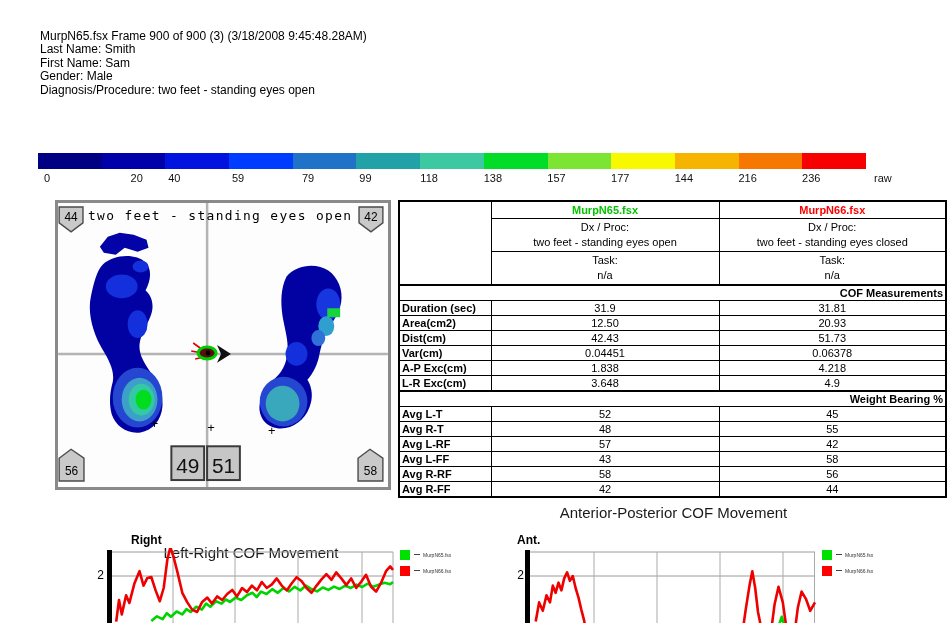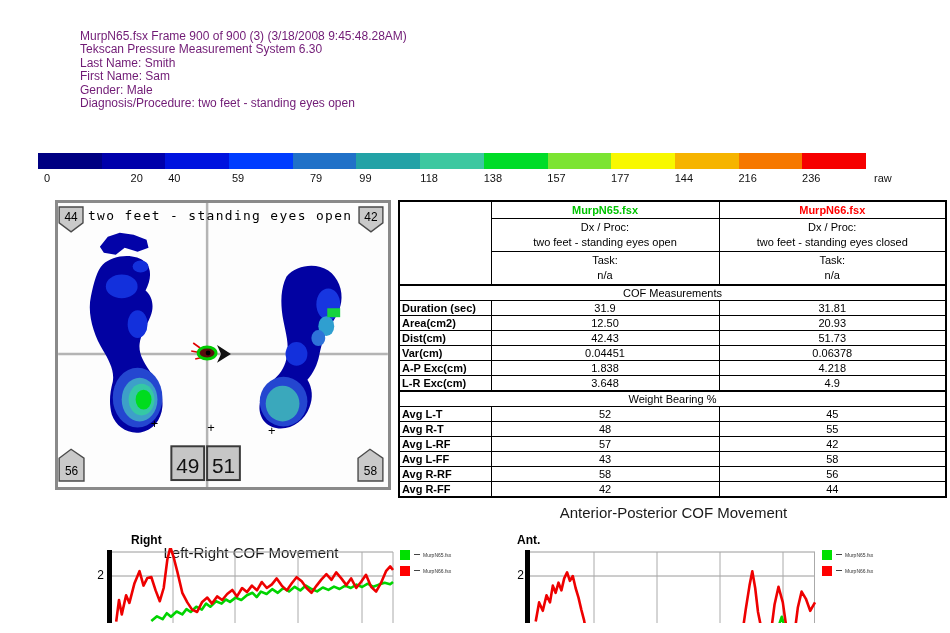--- a/index.html
+++ b/index.html
@@ -1,20 +1,20 @@
 <!DOCTYPE html>
 <html><head>
 <meta charset="utf-8">
 <style>
   html,body{margin:0;padding:0;background:#fff;}
   .screen{position:relative;width:950px;height:633px;background:#fff;overflow:hidden;
           font-family:"Liberation Sans",sans-serif;color:#000;}
 
   
-  .report-header{position:absolute;left:40px;top:30px;font-size:12px;line-height:13.4px;color:#701a75;margin-left:40px;}
+  .report-header{position:absolute;left:40px;top:30px;font-size:12px;line-height:13.4px;color:#000000;}
   .report-header div{white-space:nowrap;}
 
   
   .colorbar{position:absolute;left:38px;top:153px;width:828px;height:16px;display:flex;}
   .colorbar .seg{flex:1 1 0;height:100%;}
   .colorbar-labels{position:absolute;left:38px;top:172px;width:880px;height:14px;font-size:11px;color:#111;}
   .colorbar-labels span{position:absolute;top:0;transform:translateX(-50%);}
   .colorbar-labels span.raw{transform:none;}
 
   
@@ -29,41 +29,40 @@
   .plus{font-size:13px;fill:#000;text-anchor:middle;}
 
   
   .data-table{position:absolute;left:398px;top:200px;width:547px;border-collapse:collapse;
               table-layout:fixed;font-size:11px;border:2px solid #000;background:#fff;}
   .data-table td{border:1px solid #000;padding:0 2px;text-align:center;line-height:13px;height:14px;overflow:hidden;white-space:nowrap;}
   .data-table td.file-cell{font-weight:bold;height:16px;}
   .data-table td.dbl{height:32px;line-height:15px;}
   .data-table td.corner{border-top:2px solid #000;}
   .data-table td.rowlabel{text-align:left;font-weight:bold;}
-  .data-table td.section-cell{text-align:center;font-weight:normal;border-top:2px solid #000;}
+  .data-table td.section-cell{text-align:right;font-weight:bold;border-top:2px solid #000;}
 
   
   .chart-title{position:absolute;top:504px;font-size:15px;color:#1a1a1a;text-align:center;white-space:nowrap;}
   .chart-ylabel{position:absolute;top:533px;font-size:12px;font-weight:bold;color:#000;}
   .chart-ytick{position:absolute;top:568px;font-size:12px;color:#000;width:10px;text-align:right;}
   .chart-svg{position:absolute;top:548px;}
   .chart-legend{position:absolute;top:549px;width:120px;font-size:5px;color:#333;}
   .legend-row{display:flex;align-items:center;height:11px;margin-bottom:5px;}
   .legend-swatch{width:10px;height:10px;display:inline-block;margin-right:4px;}
   .legend-dash{width:6px;height:1px;background:#444;display:inline-block;margin-right:3px;}
   .legend-label{white-space:nowrap;}
 </style>
 </head>
 <body>
 
 <div class="screen">
 
   <div class="report-header">
     <div>MurpN65.fsx Frame 900 of 900 (3) (3/18/2008 9:45:48.28AM)</div>
-    <div>Tekscan Pressure Measurement System 6.30</div>
     <div>Last Name: Smith</div>
     <div>First Name: Sam</div>
     <div>Gender: Male</div>
     <div>Diagnosis/Procedure: two feet - standing eyes open</div>
   </div>
 
   <div class="colorbar" id="colorbar">
       <div class="seg" style="background: rgb(0, 0, 130);"></div>
       <div class="seg" style="background: rgb(0, 0, 171);"></div>
       <div class="seg" style="background: rgb(0, 19, 223);"></div>
@@ -76,21 +75,21 @@
       <div class="seg" style="background: rgb(248, 248, 0);"></div>
       <div class="seg" style="background: rgb(246, 180, 0);"></div>
       <div class="seg" style="background: rgb(246, 120, 0);"></div>
       <div class="seg" style="background: rgb(246, 0, 0);"></div>
     </div>
   <div class="colorbar-labels" id="colorbar-labels">
       <span style="left: 9px;">0</span>
       <span style="left: 72.6923px; margin-left: 26px;">20</span>
       <span style="left: 136.385px;">40</span>
       <span style="left: 200.077px;">59</span>
-      <span style="left: 278px;">79</span>
+      <span style="left: 270px;">79</span>
       <span style="left: 327.462px;">99</span>
       <span style="left: 391.154px;">118</span>
       <span style="left: 454.846px;">138</span>
       <span style="left: 518.538px;">157</span>
       <span style="left: 582.231px;">177</span>
       <span style="left: 645.923px;">144</span>
       <span style="left: 709.615px; text-align: center;">216</span>
       <span style="left: 773.308px;">236</span>
       <span class="raw" style="left: 836px;">raw</span>
     </div>

